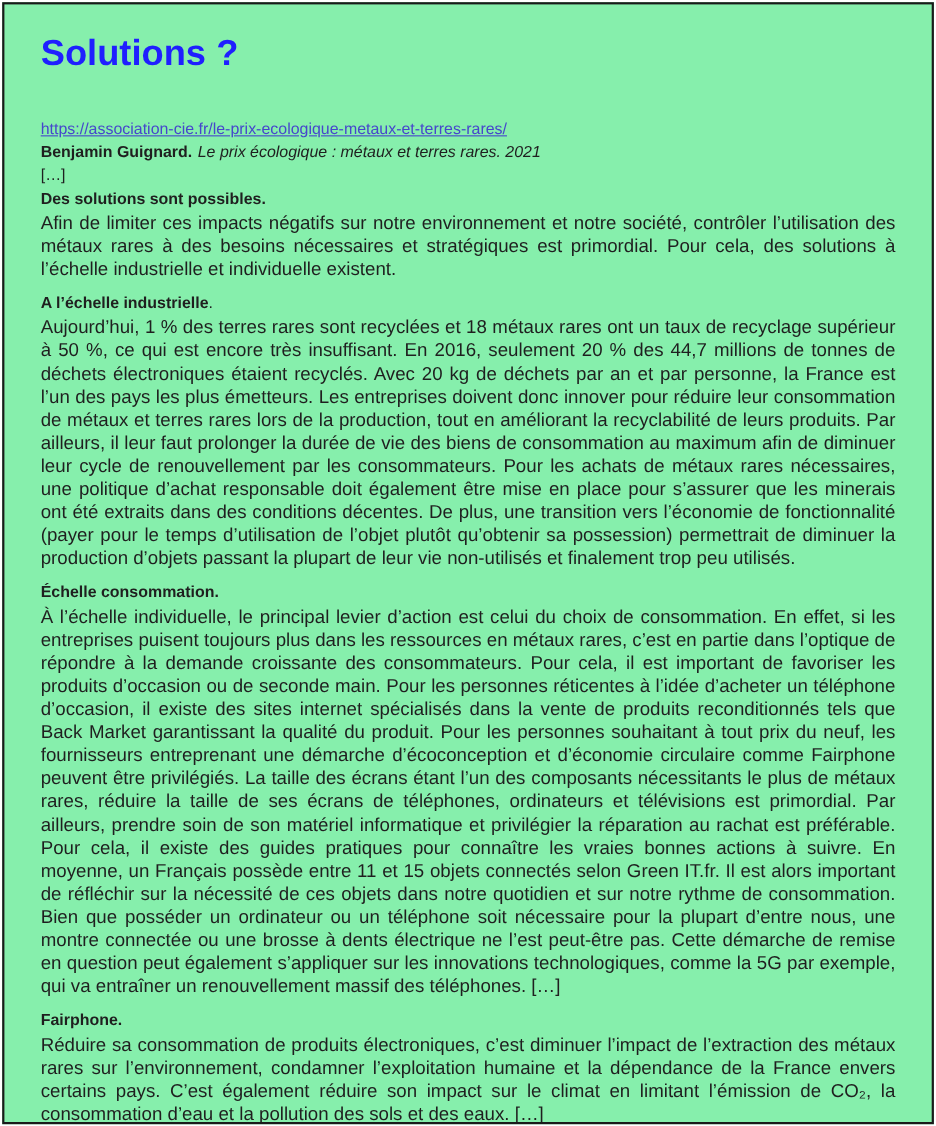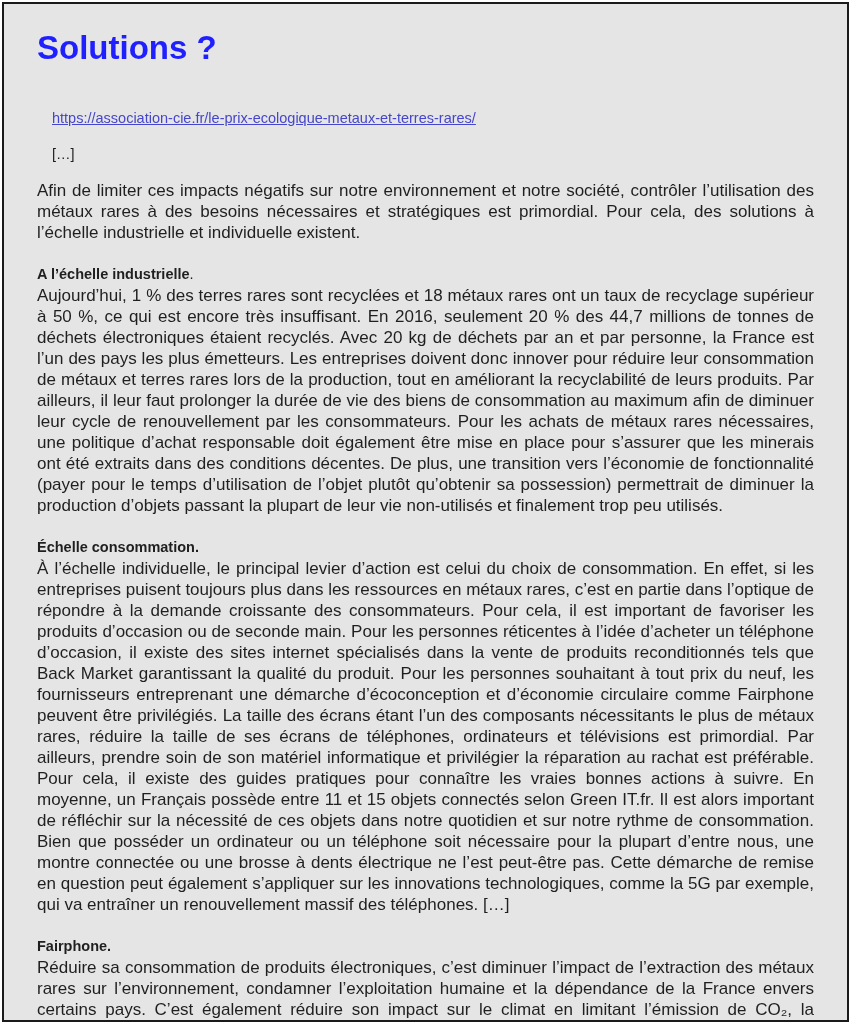--- a/index.html
+++ b/index.html
@@ -14,33 +14,33 @@
     color: #1f1f1f;
     overflow: hidden;
   }
   .page {
     box-sizing: border-box;
     width: 847px;
     height: 1020px;
     margin: 2px;
     border: 2px solid #1a1a1a;
     padding: 22px 33px 0 33px;
-    background: #e5e5e5;
+    background: #86efac;
     overflow: hidden;
   }
   .doc-title {
     margin: 4px 0 42px 0;
     font-size: 33px;
     line-height: 36px;
     font-weight: bold;
     color: #1f1fff;
     letter-spacing: 0px;
   }
   .meta p {
-    margin: 15px;
+    margin: 0;
     font-size: 14.5px;
     line-height: 21px;
   }
   .source-link {
     display: inline-block;
     font-size: 14.5px;
     line-height: 21px;
     color: #4646cc;
     text-decoration: underline;
     cursor: pointer;
@@ -50,21 +50,21 @@
     font-weight: bold;
   }
   .citation-work {
     font-style: italic;
     margin-left: 5px;
   }
   .section {
     margin: 0;
   }
   .section + .section {
-    margin-top: 21px;
+    margin-top: 11px;
   }
   .section h2 {
     margin: 0;
     font-size: 14.5px;
     line-height: 21px;
     font-weight: bold;
     color: #1f1f1f;
   }
   .heading-suffix {
     font-weight: normal;
@@ -79,24 +79,26 @@
 </style>
 </head>
 <body>
 
 <div class="page">
 
   <h1 class="doc-title">Solutions ?</h1>
 
   <div class="meta">
     <p><a class="source-link" href="#">https://association-cie.fr/le-prix-ecologique-metaux-et-terres-rares/</a></p>
+    <p><span class="citation-author">Benjamin Guignard.</span><span class="citation-work">Le prix écologique : métaux et terres rares. 2021</span></p>
     <p>[…]</p>
   </div>
 
   <div class="section">
+    <h2><span>Des solutions sont possibles.</span><span class="heading-suffix"></span></h2>
     <p>Afin de limiter ces impacts négatifs sur notre environnement et notre société, contrôler l’utilisation des métaux rares à des besoins nécessaires et stratégiques est primordial. Pour cela, des solutions à l’échelle industrielle et individuelle existent.</p>
   </div>
 
   <div class="section">
     <h2><span>A l’échelle industrielle</span><span class="heading-suffix">.</span></h2>
     <p>Aujourd’hui, 1 % des terres rares sont recyclées et 18 métaux rares ont un taux de recyclage supérieur à 50 %, ce qui est encore très insuffisant. En 2016, seulement 20 % des 44,7 millions de tonnes de déchets électroniques étaient recyclés. Avec 20 kg de déchets par an et par personne, la France est l’un des pays les plus émetteurs. Les entreprises doivent donc innover pour réduire leur consommation de métaux et terres rares lors de la production, tout en améliorant la recyclabilité de leurs produits. Par ailleurs, il leur faut prolonger la durée de vie des biens de consommation au maximum afin de diminuer leur cycle de renouvellement par les consommateurs.  Pour les achats de métaux rares nécessaires, une politique d’achat responsable doit également être mise en place pour s’assurer que les minerais ont été extraits dans des conditions décentes. De plus, une transition vers l’économie de fonctionnalité (payer pour le temps d’utilisation de l’objet plutôt qu’obtenir sa possession) permettrait de diminuer la production d’objets passant la plupart de leur vie non-utilisés et finalement trop peu utilisés.</p>
   </div>
 
   <div class="section">
     <h2><span>Échelle consommation.</span><span class="heading-suffix"></span></h2>

